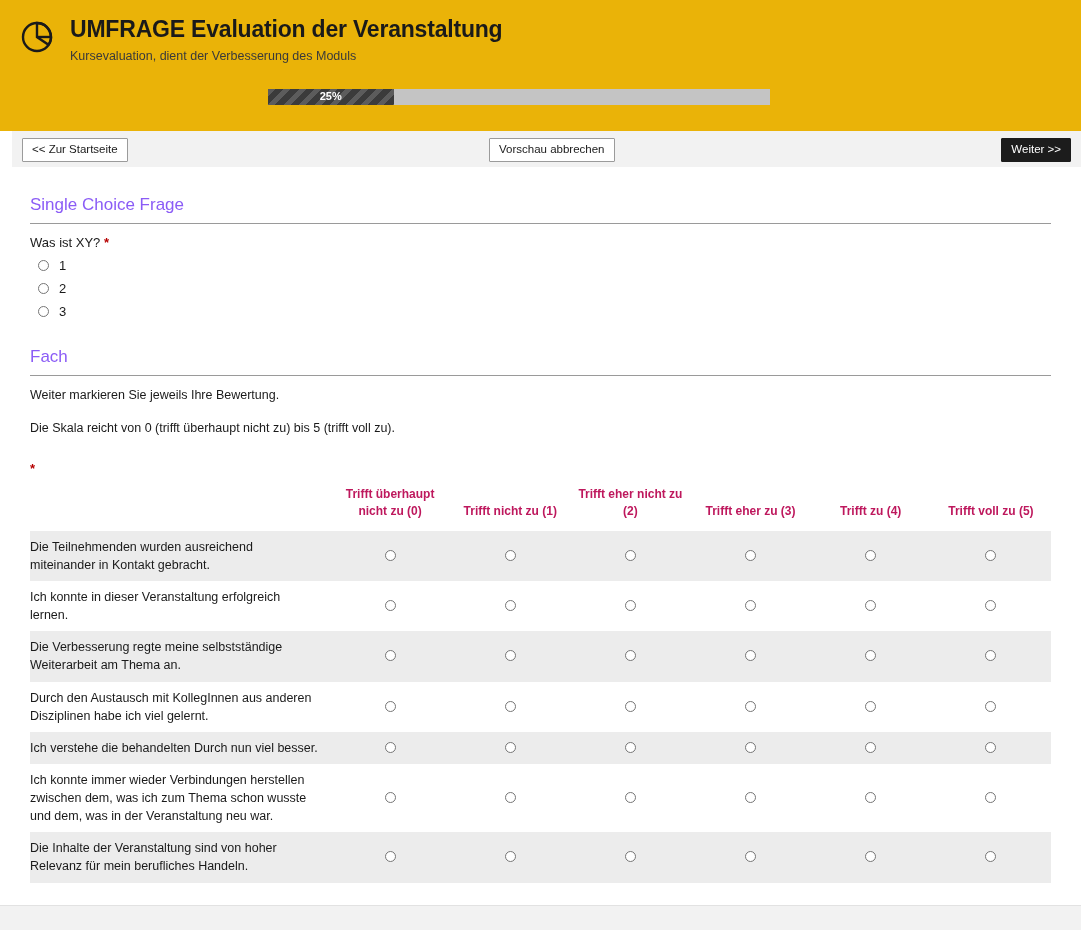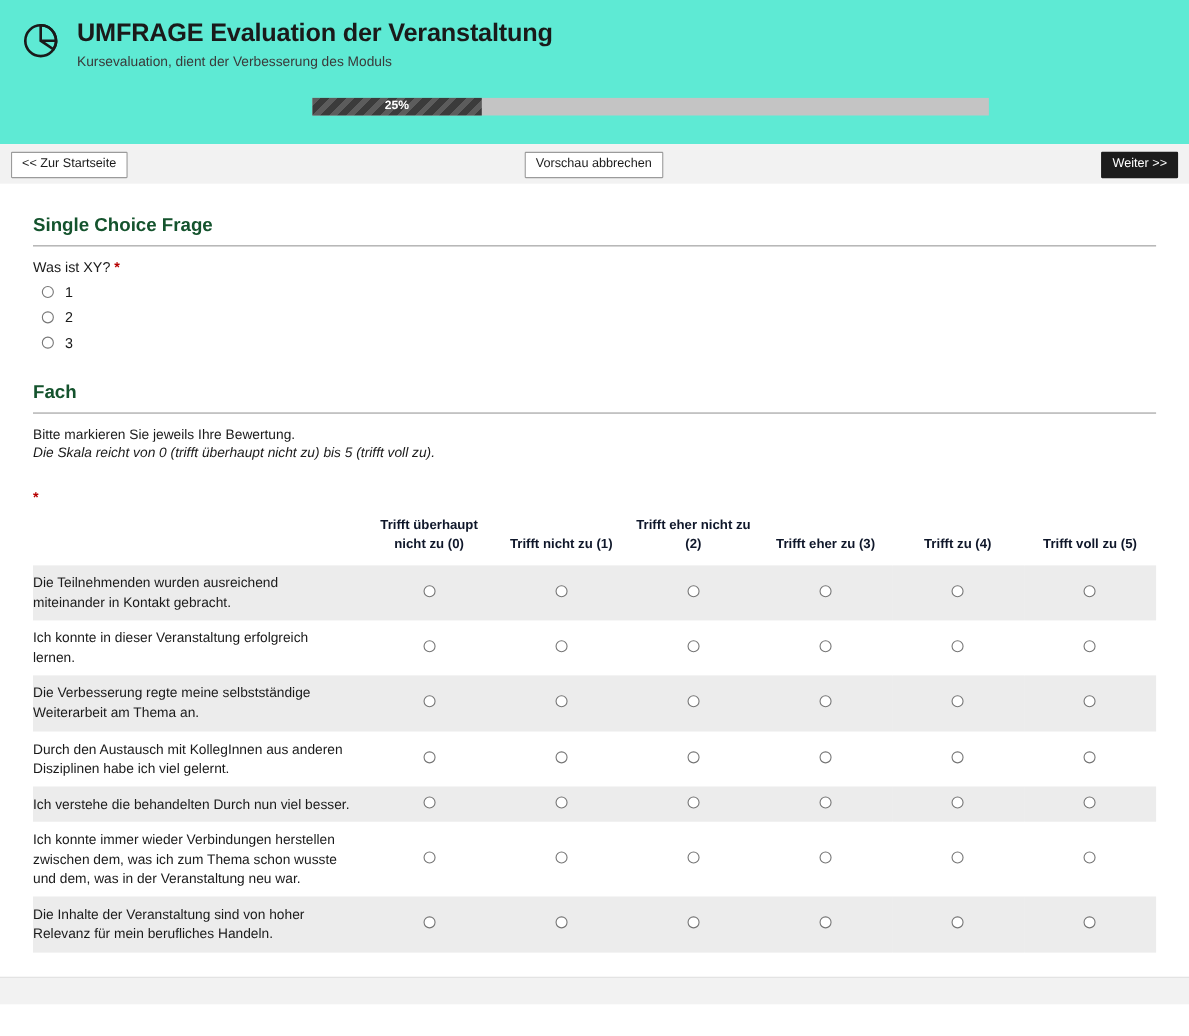--- a/index.html
+++ b/index.html
@@ -11,21 +11,21 @@
   }
   .page {
     width: 1081px;
     min-height: 942px;
     position: relative;
     background: #ffffff;
     overflow: hidden;
   }
   
   .header {
-    background: #5eead4;
+    background: #eab308;
     padding: 14px 0 0 0;
     border-bottom: none;
     position: relative;
     height: 131px;
   }
   .header-inner {
     display: flex;
     align-items: flex-start;
     padding-left: 18px;
   }
@@ -45,23 +45,23 @@
     letter-spacing: -0.2px;
   }
   .survey-subtitle {
     font-size: 12.5px;
     color: #3a3a3a;
     margin-top: 7px;
   }
   
   .progress-wrap {
     position: absolute;
-    left: 284px;
+    left: 268px;
     top: 89px;
-    width: 615px;
+    width: 502px;
     height: 16px;
     background: #c4c4c4;
   }
   .progress-bar {
     height: 100%;
     width: 25%;
     background: #3b3b3b;
     background-image: repeating-linear-gradient(
       135deg,
       rgba(255,255,255,0.17) 0px,
@@ -79,21 +79,21 @@
     font-weight: bold;
     color: #ffffff;
   }
   
   .navbar {
     background: #f2f2f2;
     height: 36px;
     position: relative;
     border-top: 1px solid #e2e2e2;
   }
-  .navbar.top { border-top: none; }
+  .navbar.top { border-top: none; margin-left: 12px; }
   .btn {
     font-family: "Liberation Sans", sans-serif;
     font-size: 11.5px;
     padding: 4px 9px;
     border: 1px solid #9b9b9b;
     background: #ffffff;
     color: #1a1a1a;
     cursor: pointer;
     line-height: 1.2;
     border-radius: 1px;
@@ -115,23 +115,23 @@
     position: absolute;
     right: 10px; top: 7px;
   }
   
   .content {
     padding: 0 30px 0 30px;
     background: #ffffff;
   }
   .section-title {
     font-size: 17px;
-    font-weight: bold;
+    font-weight: normal;
     margin: 28px 0 8px 0;
-    color: #14532d;
+    color: #8b5cf6;
   }
   .hr {
     border: none;
     border-top: 1px solid #9a9a9a;
     margin: 0;
   }
   .question-label {
     font-size: 13px;
     margin: 11px 0 8px 0;
   }
@@ -149,42 +149,42 @@
     background: #fff;
     margin-right: 10px;
     flex: none;
     display: inline-block;
     cursor: pointer;
   }
   .instr {
     font-size: 12.5px;
     margin-top: 12px;
   }
-  .instr.italic { font-style: italic; margin-top: 2px; }
+  .instr.italic { margin-top: 19px; }
   .req-standalone {
     color: #b60000;
     font-weight: bold;
     font-size: 13px;
     margin-top: 26px;
     margin-bottom: 4px;
   }
   
   table.matrix {
     width: 100%;
     border-collapse: collapse;
     margin-top: 6px;
     table-layout: fixed;
   }
   table.matrix th.colhead {
     font-size: 12px;
     font-weight: bold;
     text-align: center;
     vertical-align: bottom;
     padding: 4px 4px 10px 4px;
-    color: #0f172a;
+    color: #be185d;
     line-height: 1.45;
   }
   table.matrix th.rowhead-blank { width: 300px; }
   table.matrix td.rowlabel {
     font-size: 12.5px;
     padding: 7px 10px 7px 0;
     vertical-align: middle;
     line-height: 1.45;
     width: 300px;
   }
@@ -257,21 +257,21 @@
           <div class="radio-option">
             <span class="radio"></span>
             <span>3</span>
           </div>
         </div>
     </div>
 
     <div>
       <div class="section-title">Fach</div>
       <hr class="hr">
-      <div class="instr">Bitte markieren Sie jeweils Ihre Bewertung.</div>
+      <div class="instr">Weiter markieren Sie jeweils Ihre Bewertung.</div>
       <div class="instr italic">Die Skala reicht von 0 (trifft überhaupt nicht zu) bis 5 (trifft voll zu).</div>
       <div class="req-standalone">*</div>
 
       <table class="matrix">
         <thead>
           <tr id="matrix-head">
             <th class="rowhead-blank"></th>
           <th class="colhead">Trifft überhaupt nicht zu (0)</th>
               <th class="colhead">Trifft nicht zu (1)</th>
               <th class="colhead">Trifft eher nicht zu (2)</th>

